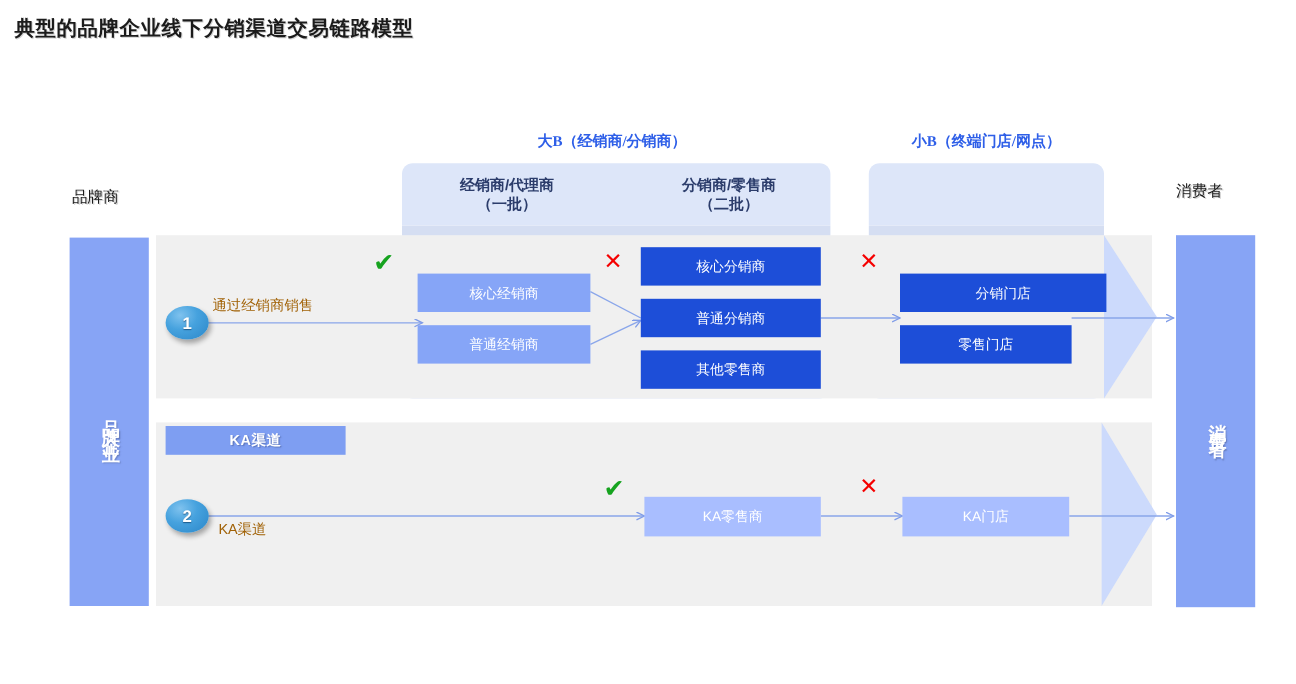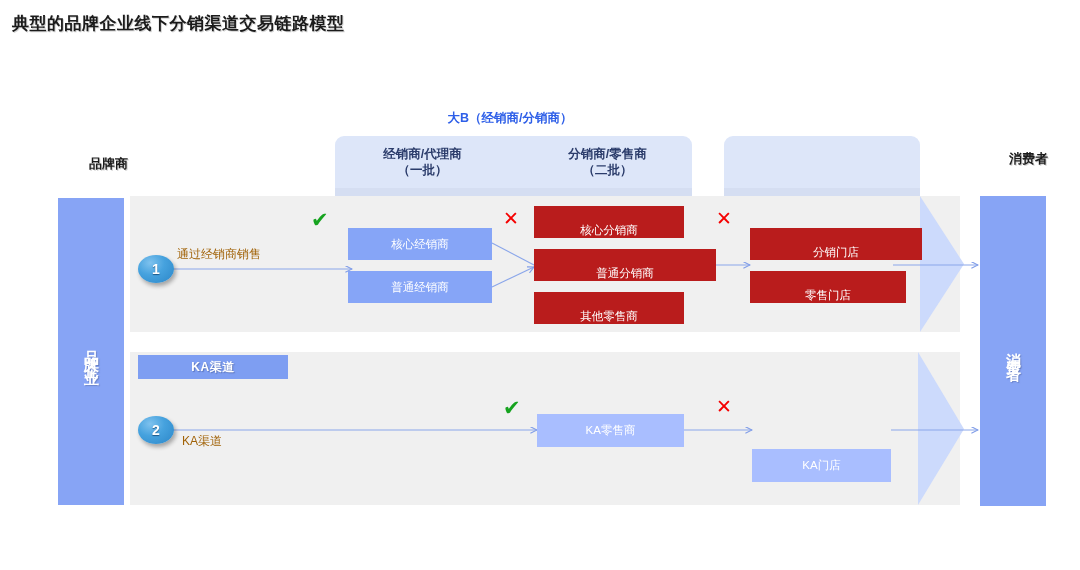--- a/index.html
+++ b/index.html
@@ -18,21 +18,21 @@
     position:absolute;left:12px;top:12px;
     font-size:17px;font-weight:bold;color:#1b1b1b;
     letter-spacing:.5px;
     text-shadow:1px 1px 0 rgba(160,160,160,.45);
   }
 
   
   .grp-label{
     position:absolute;
     font-size:12.5px;font-weight:bold;color:#2e5fe8;
-    text-align:center;white-space:nowrap;
+    text-align:center;white-space:nowrap;font-family:Liberation Serif, serif;
   }
 
   
   .colpanel-head{
     position:absolute;
     background:#dde6f9;
     border-radius:9px 9px 0 0;
   }
   .colpanel-body{
     position:absolute;
@@ -45,24 +45,23 @@
   }
   .colhead-txt{
     position:absolute;
     font-size:12.5px;font-weight:bold;color:#2b3c6b;
     text-align:center;line-height:16px;white-space:nowrap;
   }
 
   
   .end-label{
     position:absolute;
-    font-size:13px;font-weight:bold;color:#1b1b1b;
+    font-size:13px;font-weight:normal;color:#1b1b1b;
     text-shadow:1px 1px 0 rgba(165,165,165,.5);
     white-space:nowrap;
-    margin-left:29px;
   }
   .vbar{
     position:absolute;
     background:#87a4f5;
     display:flex;align-items:center;justify-content:center;
   }
   .vbar span{
     font-size:15px;font-weight:bold;color:#ffffff;
     writing-mode:vertical-rl;
     letter-spacing:7px;
@@ -101,38 +100,39 @@
     position:absolute;font-size:12px;color:#a16207;white-space:nowrap;
   }
 
   
   .node{
     position:absolute;
     display:flex;align-items:center;justify-content:center;
     font-size:11.5px;color:#ffffff;white-space:nowrap;
   }
   .node.dark{background:#86a5f7;}
-  .node.light{background:#b91c1c;align-items:flex-end;}
+  .node.light{background:#1d4ed8;}
   .node.mid{background:#a9beff;text-align:right;}
 
   
   .mark{position:absolute;font-weight:bold;line-height:1;}
   .mark.check{color:#16a31f;font-size:21px;}
   .mark.cross{color:#f50000;font-size:19px;}
 
   svg.lines{position:absolute;left:0;top:0;width:1080px;height:570px;pointer-events:none;}
 </style>
 </head>
 <body>
 
 <div class="canvas">
 
   <div class="title">典型的品牌企业线下分销渠道交易链路模型</div>
 
   <div class="grp-label" style="left:410px;top:110px;width:200px;">大B（经销商/分销商）</div>
+  <div class="grp-label" style="left:722px;top:110px;width:200px;">小B（终端门店/网点）</div>
 
   <div class="colpanel-head" style="left:335px;top:136px;width:357px;height:52px;"></div>
   <div class="colpanel-body" style="left:335px;top:188px;width:357px;height:134px;"></div>
   <div class="colpanel-foot" style="left:335px;top:322px;width:357px;height:10px;"></div>
 
   <div class="colhead-txt" style="left:345px;top:146px;width:155px;">
     <span>经销商/代理商</span><br>
     <span>（一批）</span>
   </div>
   <div class="colhead-txt" style="left:530px;top:146px;width:155px;">
@@ -192,45 +192,45 @@
   <div class="node dark" style="left:348px;top:228px;width:144px;height:32px;">
     <span>核心经销商</span>
   </div>
   <div class="node dark" style="left:348px;top:271px;width:144px;height:32px;">
     <span>普通经销商</span>
   </div>
 
   <div class="node light" style="left:534px;top:206px;width:150px;height:32px;">
     <span>核心分销商</span>
   </div>
-  <div class="node light" style="left:534px;top:249px;width:182px;height:32px;">
+  <div class="node light" style="left:534px;top:249px;width:150px;height:32px;">
     <span>普通分销商</span>
   </div>
   <div class="node light" style="left:534px;top:292px;width:150px;height:32px;">
     <span>其他零售商</span>
   </div>
 
   <div class="node light" style="left:750px;top:228px;width:172px;height:32px;">
     <span>分销门店</span>
   </div>
-  <div class="node light" style="left:750px;top:271px;width:156px;height:32px;font-family:Liberation Mono, monospace;">
+  <div class="node light" style="left:750px;top:271px;width:143px;height:32px;font-family:Liberation Mono, monospace;">
     <span>零售门店</span>
   </div>
 
   <div class="banner" style="left:138px;top:355px;width:150px;height:24px;">
     <span>KA渠道</span>
   </div>
   <div class="bubble" style="left:138px;top:416px;">
     <span>2</span>
   </div>
   <div class="flowtxt" style="left:182px;top:433px;">KA渠道</div>
 
   <div class="mark check" style="left:503px;top:397px;">✔</div>
   <div class="mark cross" style="left:716px;top:397px;">✕</div>
 
   <div class="node mid" style="left:537px;top:414px;width:147px;height:33px;">
     <span>KA零售商</span>
   </div>
-  <div class="node mid" style="left:752px;top:414px;width:139px;height:33px;margin-top:35px;">
+  <div class="node mid" style="left:752px;top:414px;width:139px;height:33px;">
     <span>KA门店</span>
   </div>
 
 </div>
 
 </body></html>

